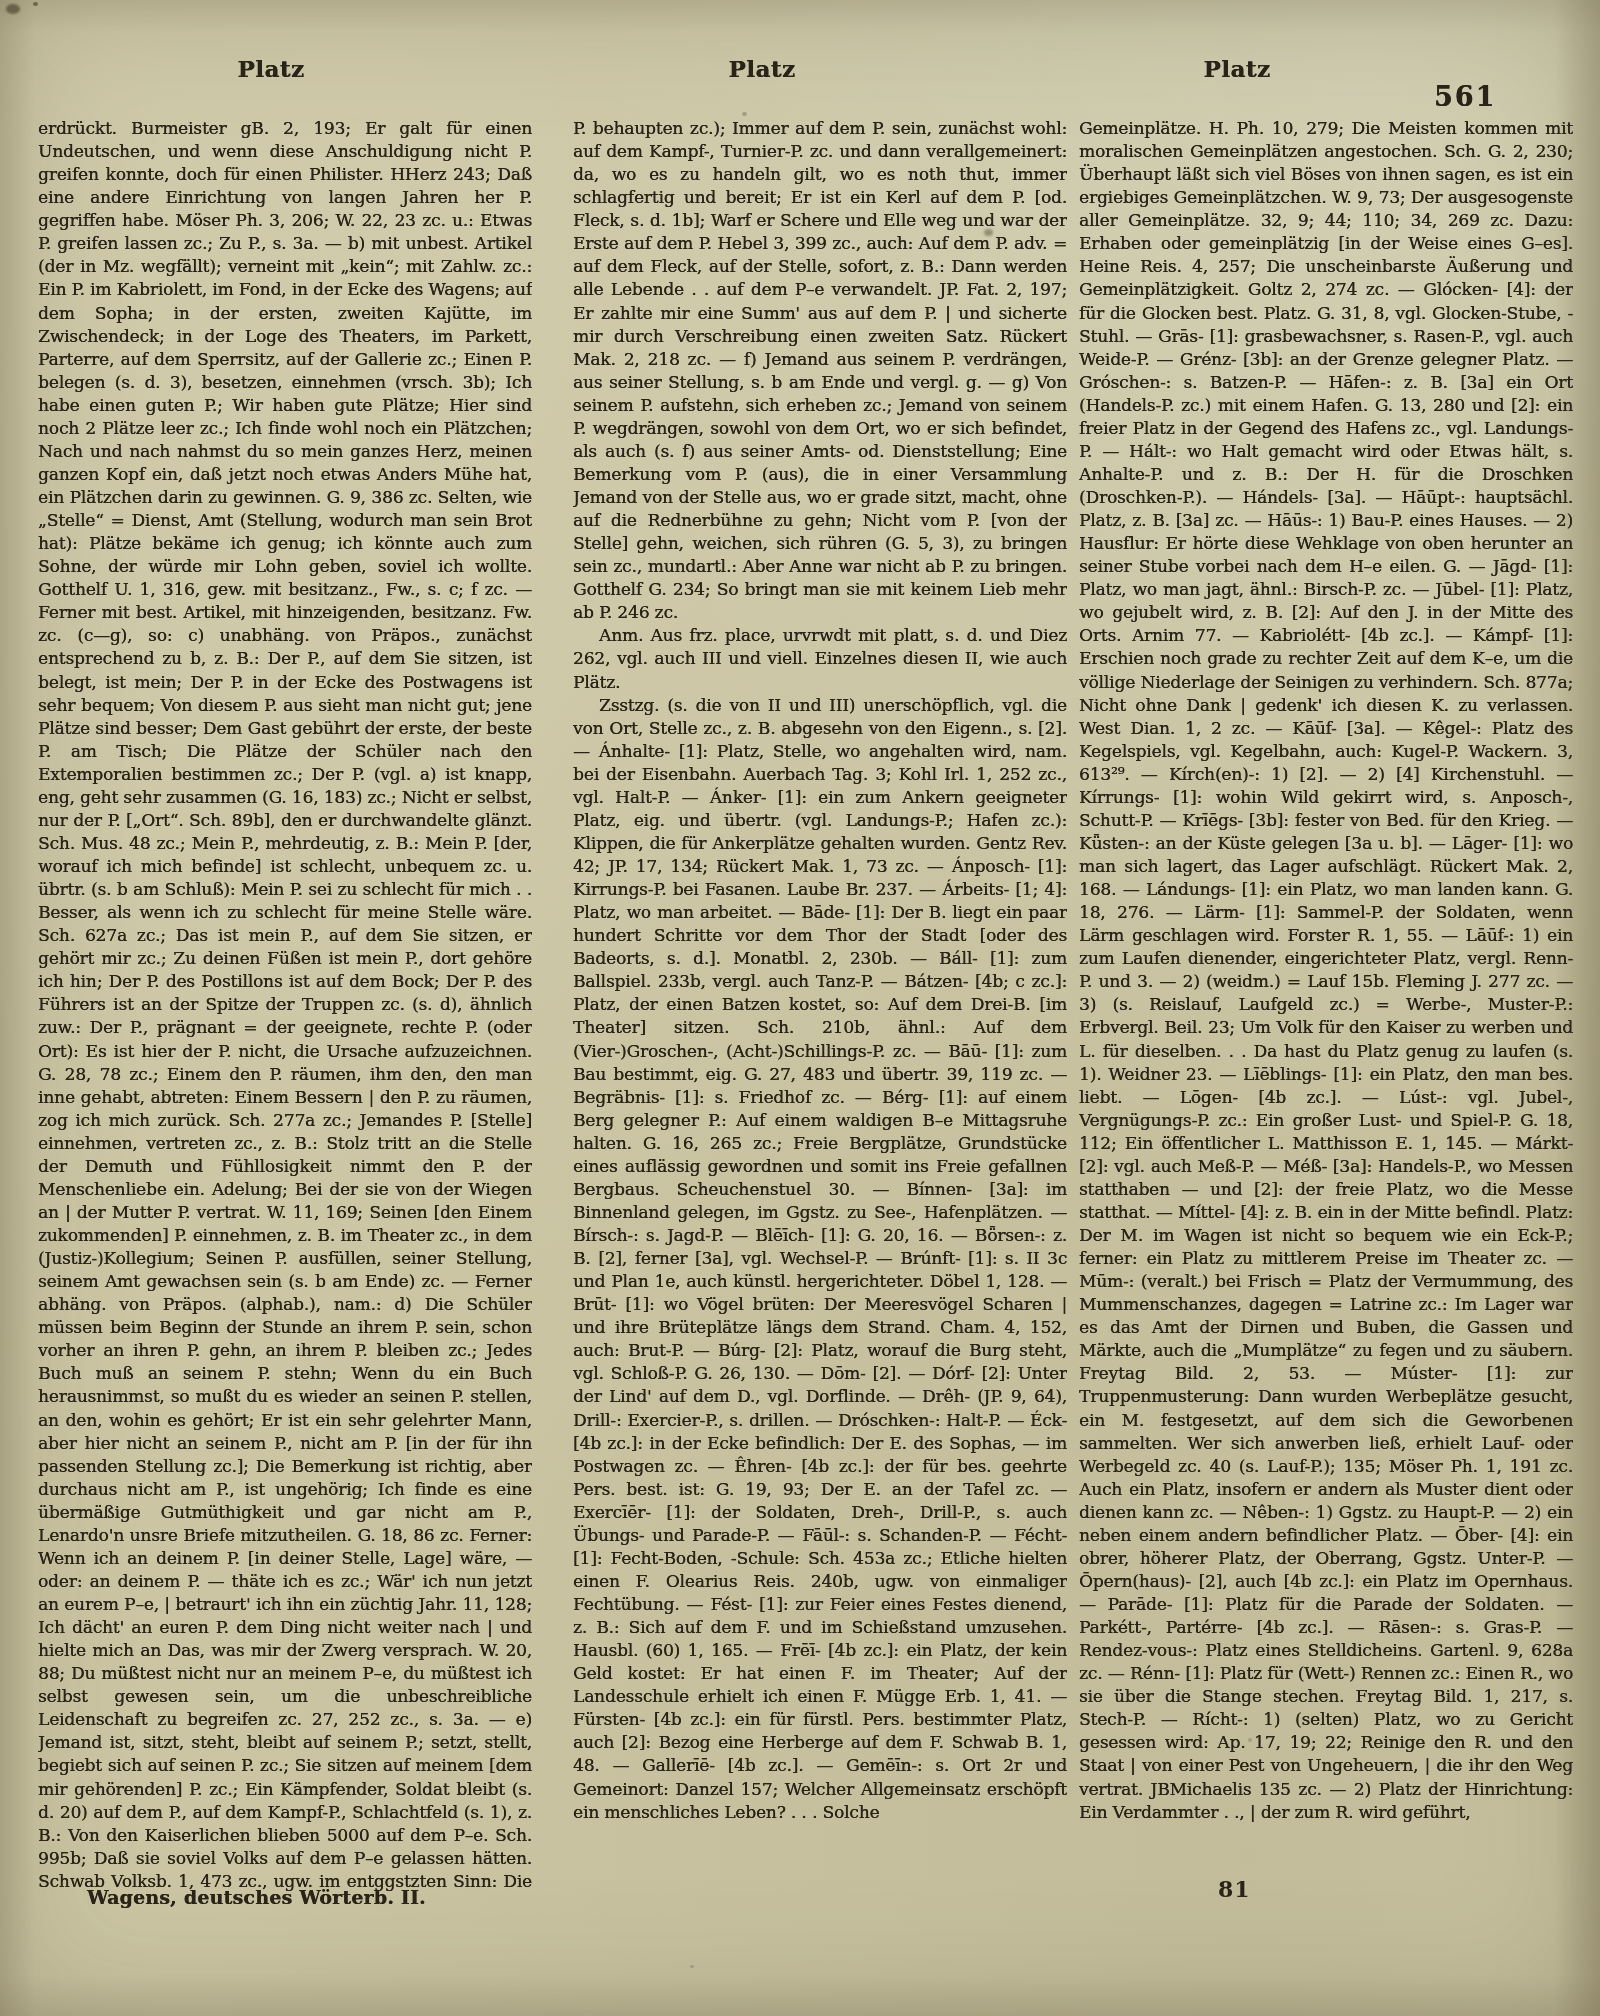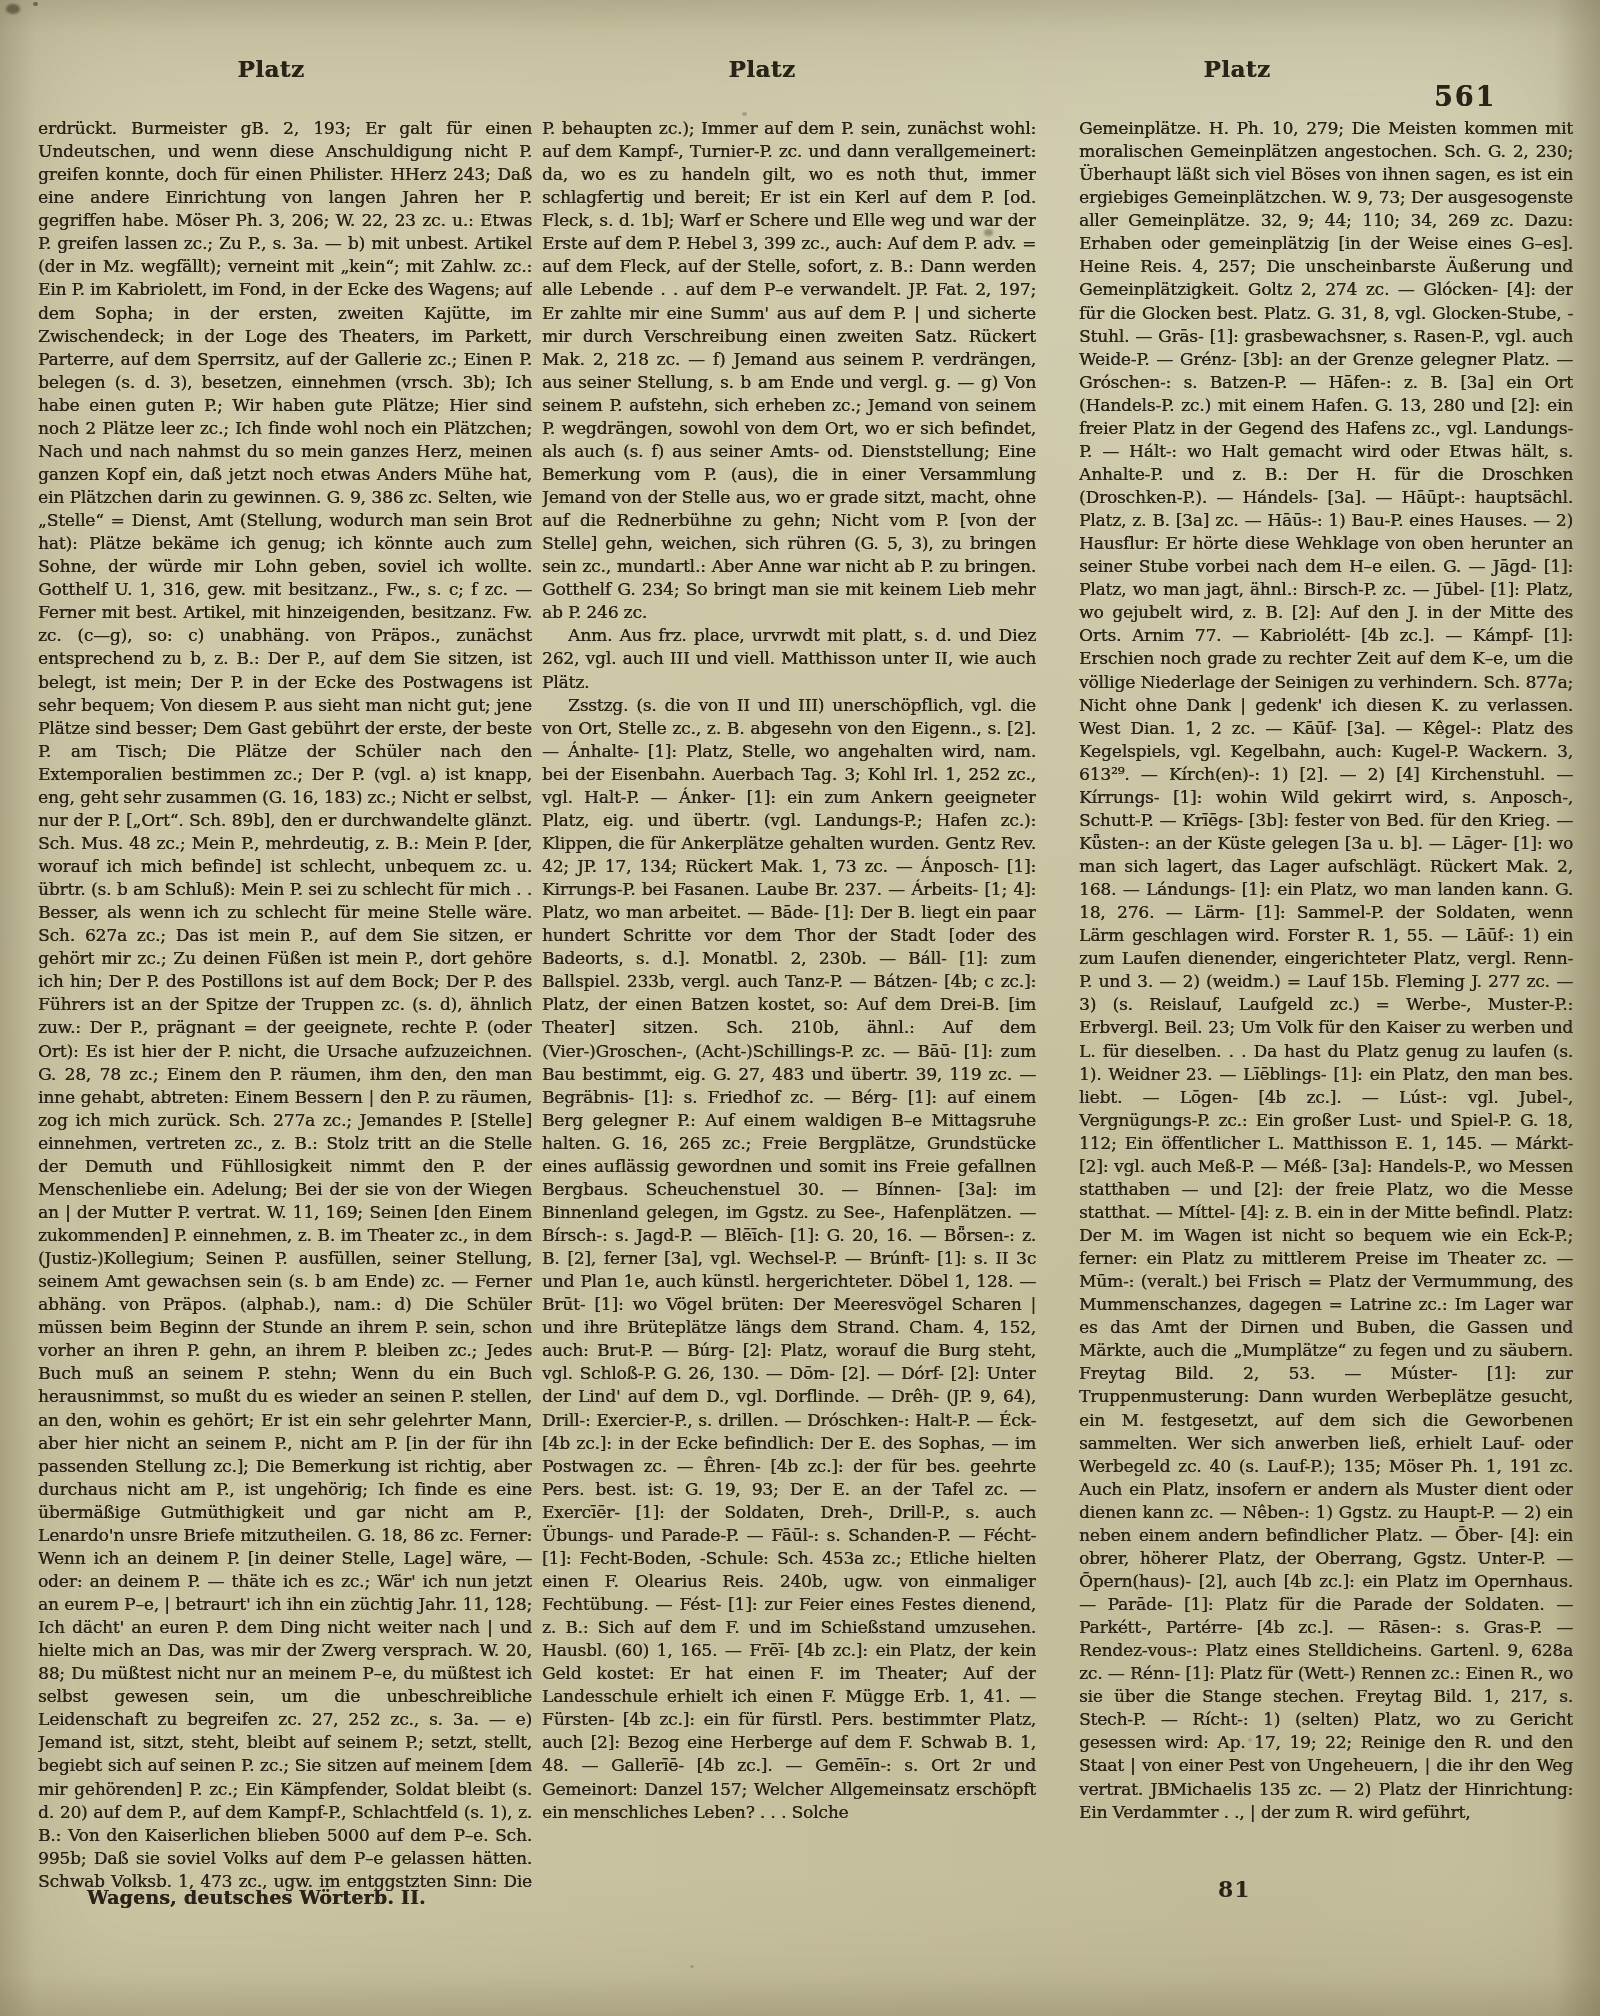--- a/index.html
+++ b/index.html
@@ -34,21 +34,21 @@
   }
   .col{
     position:absolute;top:117px;width:494px;height:1774px;overflow:hidden;
     font-size:17px;line-height:23.07px;text-align:justify;
     letter-spacing:-0.15px;
     text-shadow:0.25px 0 0 currentColor;
   }
   .col p{margin:0;padding:0;}
   .col p.indent{text-indent:26px;}
   #col1{left:38px;}
-  #col2{left:542px;}
+  #col2{left:573px;}
   #col3{left:1079px;}
   .footer-signature{
     position:absolute;left:87px;top:1886px;
     font-size:19px;font-weight:bold;letter-spacing:0.2px;
     text-shadow:0.25px 0 0 currentColor;
   }
   .sheet-signature{
     position:absolute;left:1218px;top:1876px;
     font-size:22px;font-weight:bold;letter-spacing:1px;
   }
@@ -74,21 +74,21 @@
   <div class="running-head" style="left:762px;">Platz</div>
   <div class="running-head" style="left:1237px;">Platz</div>
   <div class="page-number">561</div>
 
   <div class="col" id="col1">
     <p>erdrückt. Burmeister gB. 2, 193; Er galt für einen Undeutschen, und wenn diese Anschuldigung nicht P. greifen konnte, doch für einen Philister. HHerz 243; Daß eine andere Einrichtung von langen Jahren her P. gegriffen habe. Möser Ph. 3, 206; W. 22, 23 zc. u.: Etwas P. greifen lassen zc.; Zu P., s. 3a. — b) mit unbest. Artikel (der in Mz. wegfällt); verneint mit „kein“; mit Zahlw. zc.: Ein P. im Kabriolett, im Fond, in der Ecke des Wagens; auf dem Sopha; in der ersten, zweiten Kajütte, im Zwischendeck; in der Loge des Theaters, im Parkett, Parterre, auf dem Sperrsitz, auf der Gallerie zc.; Einen P. belegen (s. d. 3), besetzen, einnehmen (vrsch. 3b); Ich habe einen guten P.; Wir haben gute Plätze; Hier sind noch 2 Plätze leer zc.; Ich finde wohl noch ein Plätzchen; Nach und nach nahmst du so mein ganzes Herz, meinen ganzen Kopf ein, daß jetzt noch etwas Anders Mühe hat, ein Plätzchen darin zu gewinnen. G. 9, 386 zc. Selten, wie „Stelle“ = Dienst, Amt (Stellung, wodurch man sein Brot hat): Plätze bekäme ich genug; ich könnte auch zum Sohne, der würde mir Lohn geben, soviel ich wollte. Gotthelf U. 1, 316, gew. mit besitzanz., Fw., s. c; f zc. — Ferner mit best. Artikel, mit hinzeigenden, besitzanz. Fw. zc. (c—g), so: c) unabhäng. von Präpos., zunächst entsprechend zu b, z. B.: Der P., auf dem Sie sitzen, ist belegt, ist mein; Der P. in der Ecke des Postwagens ist sehr bequem; Von diesem P. aus sieht man nicht gut; jene Plätze sind besser; Dem Gast gebührt der erste, der beste P. am Tisch; Die Plätze der Schüler nach den Extemporalien bestimmen zc.; Der P. (vgl. a) ist knapp, eng, geht sehr zusammen (G. 16, 183) zc.; Nicht er selbst, nur der P. [„Ort“. Sch. 89b], den er durchwandelte glänzt. Sch. Mus. 48 zc.; Mein P., mehrdeutig, z. B.: Mein P. [der, worauf ich mich befinde] ist schlecht, unbequem zc. u. übrtr. (s. b am Schluß): Mein P. sei zu schlecht für mich . . Besser, als wenn ich zu schlecht für meine Stelle wäre. Sch. 627a zc.; Das ist mein P., auf dem Sie sitzen, er gehört mir zc.; Zu deinen Füßen ist mein P., dort gehöre ich hin; Der P. des Postillons ist auf dem Bock; Der P. des Führers ist an der Spitze der Truppen zc. (s. d), ähnlich zuw.: Der P., prägnant = der geeignete, rechte P. (oder Ort): Es ist hier der P. nicht, die Ursache aufzuzeichnen. G. 28, 78 zc.; Einem den P. räumen, ihm den, den man inne gehabt, abtreten: Einem Bessern | den P. zu räumen, zog ich mich zurück. Sch. 277a zc.; Jemandes P. [Stelle] einnehmen, vertreten zc., z. B.: Stolz tritt an die Stelle der Demuth und Fühllosigkeit nimmt den P. der Menschenliebe ein. Adelung; Bei der sie von der Wiegen an | der Mutter P. vertrat. W. 11, 169; Seinen [den Einem zukommenden] P. einnehmen, z. B. im Theater zc., in dem (Justiz-)Kollegium; Seinen P. ausfüllen, seiner Stellung, seinem Amt gewachsen sein (s. b am Ende) zc. — Ferner abhäng. von Präpos. (alphab.), nam.: d) Die Schüler müssen beim Beginn der Stunde an ihrem P. sein, schon vorher an ihren P. gehn, an ihrem P. bleiben zc.; Jedes Buch muß an seinem P. stehn; Wenn du ein Buch herausnimmst, so mußt du es wieder an seinen P. stellen, an den, wohin es gehört; Er ist ein sehr gelehrter Mann, aber hier nicht an seinem P., nicht am P. [in der für ihn passenden Stellung zc.]; Die Bemerkung ist richtig, aber durchaus nicht am P., ist ungehörig; Ich finde es eine übermäßige Gutmüthigkeit und gar nicht am P., Lenardo'n unsre Briefe mitzutheilen. G. 18, 86 zc. Ferner: Wenn ich an deinem P. [in deiner Stelle, Lage] wäre, — oder: an deinem P. — thäte ich es zc.; Wär' ich nun jetzt an eurem P–e, | betraurt' ich ihn ein züchtig Jahr. 11, 128; Ich dächt' an euren P. dem Ding nicht weiter nach | und hielte mich an Das, was mir der Zwerg versprach. W. 20, 88; Du müßtest nicht nur an meinem P–e, du müßtest ich selbst gewesen sein, um die unbeschreibliche Leidenschaft zu begreifen zc. 27, 252 zc., s. 3a. — e) Jemand ist, sitzt, steht, bleibt auf seinem P.; setzt, stellt, begiebt sich auf seinen P. zc.; Sie sitzen auf meinem [dem mir gehörenden] P. zc.; Ein Kämpfender, Soldat bleibt (s. d. 20) auf dem P., auf dem Kampf-P., Schlachtfeld (s. 1), z. B.: Von den Kaiserlichen blieben 5000 auf dem P–e. Sch. 995b; Daß sie soviel Volks auf dem P–e gelassen hätten. Schwab Volksb. 1, 473 zc., ugw. im entggstzten Sinn: Die Christen . . fielen die Heiden so heftig an, daß die Christenschar beinahe allein auf dem P. blieb. Schwab B. 1, 488 (gew. zur Vermeidung der Zweideutigk.: den</p>
   </div>
 
   <div class="col" id="col2">
     <p>P. behaupten zc.); Immer auf dem P. sein, zunächst wohl: auf dem Kampf-, Turnier-P. zc. und dann verallgemeinert: da, wo es zu handeln gilt, wo es noth thut, immer schlagfertig und bereit; Er ist ein Kerl auf dem P. [od. Fleck, s. d. 1b]; Warf er Schere und Elle weg und war der Erste auf dem P. Hebel 3, 399 zc., auch: Auf dem P. adv. = auf dem Fleck, auf der Stelle, sofort, z. B.: Dann werden alle Lebende . . auf dem P–e verwandelt. JP. Fat. 2, 197; Er zahlte mir eine Summ' aus auf dem P. | und sicherte mir durch Verschreibung einen zweiten Satz. Rückert Mak. 2, 218 zc. — f) Jemand aus seinem P. verdrängen, aus seiner Stellung, s. b am Ende und vergl. g. — g) Von seinem P. aufstehn, sich erheben zc.; Jemand von seinem P. wegdrängen, sowohl von dem Ort, wo er sich befindet, als auch (s. f) aus seiner Amts- od. Dienststellung; Eine Bemerkung vom P. (aus), die in einer Versammlung Jemand von der Stelle aus, wo er grade sitzt, macht, ohne auf die Rednerbühne zu gehn; Nicht vom P. [von der Stelle] gehn, weichen, sich rühren (G. 5, 3), zu bringen sein zc., mundartl.: Aber Anne war nicht ab P. zu bringen. Gotthelf G. 234; So bringt man sie mit keinem Lieb mehr ab P. 246 zc.</p>
-    <p class="indent">Anm. Aus frz. place, urvrwdt mit platt, s. d. und Diez 262, vgl. auch III und viell. Matthisson unter II, wie auch Plätz.</p>
+    <p class="indent">Anm. Aus frz. place, urvrwdt mit platt, s. d. und Diez 262, vgl. auch III und viell. Einzelnes diesen II, wie auch Plätz.</p>
     <p class="indent">Zsstzg. (s. die von II und III) unerschöpflich, vgl. die von Ort, Stelle zc., z. B. abgesehn von den Eigenn., s. [2]. — Ánhalte- [1]: Platz, Stelle, wo angehalten wird, nam. bei der Eisenbahn. Auerbach Tag. 3; Kohl Irl. 1, 252 zc., vgl. Halt-P. — Ánker- [1]: ein zum Ankern geeigneter Platz, eig. und übertr. (vgl. Landungs-P.; Hafen zc.): Klippen, die für Ankerplätze gehalten wurden. Gentz Rev. 42; JP. 17, 134; Rückert Mak. 1, 73 zc. — Ánposch- [1]: Kirrungs-P. bei Fasanen. Laube Br. 237. — Árbeits- [1; 4]: Platz, wo man arbeitet. — Bāde- [1]: Der B. liegt ein paar hundert Schritte vor dem Thor der Stadt [oder des Badeorts, s. d.]. Monatbl. 2, 230b. — Báll- [1]: zum Ballspiel. 233b, vergl. auch Tanz-P. — Bátzen- [4b; c zc.]: Platz, der einen Batzen kostet, so: Auf dem Drei-B. [im Theater] sitzen. Sch. 210b, ähnl.: Auf dem (Vier-)Groschen-, (Acht-)Schillings-P. zc. — Bāū- [1]: zum Bau bestimmt, eig. G. 27, 483 und übertr. 39, 119 zc. — Begräbnis- [1]: s. Friedhof zc. — Bérg- [1]: auf einem Berg gelegner P.: Auf einem waldigen B–e Mittagsruhe halten. G. 16, 265 zc.; Freie Bergplätze, Grundstücke eines auflässig gewordnen und somit ins Freie gefallnen Bergbaus. Scheuchenstuel 30. — Bínnen- [3a]: im Binnenland gelegen, im Ggstz. zu See-, Hafenplätzen. — Bírsch-: s. Jagd-P. — Blēīch- [1]: G. 20, 16. — Bȫrsen-: z. B. [2], ferner [3a], vgl. Wechsel-P. — Brúnft- [1]: s. II 3c und Plan 1e, auch künstl. hergerichteter. Döbel 1, 128. — Brūt- [1]: wo Vögel brüten: Der Meeresvögel Scharen | und ihre Brüteplätze längs dem Strand. Cham. 4, 152, auch: Brut-P. — Búrg- [2]: Platz, worauf die Burg steht, vgl. Schloß-P. G. 26, 130. — Dōm- [2]. — Dórf- [2]: Unter der Lind' auf dem D., vgl. Dorflinde. — Drêh- (JP. 9, 64), Drill-: Exercier-P., s. drillen. — Dróschken-: Halt-P. — Éck- [4b zc.]: in der Ecke befindlich: Der E. des Sophas, — im Postwagen zc. — Êhren- [4b zc.]: der für bes. geehrte Pers. best. ist: G. 19, 93; Der E. an der Tafel zc. — Exercīēr- [1]: der Soldaten, Dreh-, Drill-P., s. auch Übungs- und Parade-P. — Fāūl-: s. Schanden-P. — Fécht- [1]: Fecht-Boden, -Schule: Sch. 453a zc.; Etliche hielten einen F. Olearius Reis. 240b, ugw. von einmaliger Fechtübung. — Fést- [1]: zur Feier eines Festes dienend, z. B.: Sich auf dem F. und im Schießstand umzusehen. Hausbl. (60) 1, 165. — Frēī- [4b zc.]: ein Platz, der kein Geld kostet: Er hat einen F. im Theater; Auf der Landesschule erhielt ich einen F. Mügge Erb. 1, 41. — Fürsten- [4b zc.]: ein für fürstl. Pers. bestimmter Platz, auch [2]: Bezog eine Herberge auf dem F. Schwab B. 1, 48. — Gallerīē- [4b zc.]. — Gemēīn-: s. Ort 2r und Gemeinort: Danzel 157; Welcher Allgemeinsatz erschöpft ein menschliches Leben? . . . Solche</p>
   </div>
 
   <div class="col" id="col3">
     <p>Gemeinplätze. H. Ph. 10, 279; Die Meisten kommen mit moralischen Gemeinplätzen angestochen. Sch. G. 2, 230; Überhaupt läßt sich viel Böses von ihnen sagen, es ist ein ergiebiges Gemeinplätzchen. W. 9, 73; Der ausgesogenste aller Gemeinplätze. 32, 9; 44; 110; 34, 269 zc. Dazu: Erhaben oder gemeinplätzig [in der Weise eines G–es]. Heine Reis. 4, 257; Die unscheinbarste Äußerung und Gemeinplätzigkeit. Goltz 2, 274 zc. — Glócken- [4]: der für die Glocken best. Platz. G. 31, 8, vgl. Glocken-Stube, -Stuhl. — Grās- [1]: grasbewachsner, s. Rasen-P., vgl. auch Weide-P. — Grénz- [3b]: an der Grenze gelegner Platz. — Gróschen-: s. Batzen-P. — Hāfen-: z. B. [3a] ein Ort (Handels-P. zc.) mit einem Hafen. G. 13, 280 und [2]: ein freier Platz in der Gegend des Hafens zc., vgl. Landungs-P. — Hált-: wo Halt gemacht wird oder Etwas hält, s. Anhalte-P. und z. B.: Der H. für die Droschken (Droschken-P.). — Hándels- [3a]. — Hāūpt-: hauptsächl. Platz, z. B. [3a] zc. — Hāūs-: 1) Bau-P. eines Hauses. — 2) Hausflur: Er hörte diese Wehklage von oben herunter an seiner Stube vorbei nach dem H–e eilen. G. — Jāgd- [1]: Platz, wo man jagt, ähnl.: Birsch-P. zc. — Jūbel- [1]: Platz, wo gejubelt wird, z. B. [2]: Auf den J. in der Mitte des Orts. Arnim 77. — Kabriolétt- [4b zc.]. — Kámpf- [1]: Erschien noch grade zu rechter Zeit auf dem K–e, um die völlige Niederlage der Seinigen zu verhindern. Sch. 877a; Nicht ohne Dank | gedenk' ich diesen K. zu verlassen. West Dian. 1, 2 zc. — Kāūf- [3a]. — Kêgel-: Platz des Kegelspiels, vgl. Kegelbahn, auch: Kugel-P. Wackern. 3, 613²⁹. — Kírch(en)-: 1) [2]. — 2) [4] Kirchenstuhl. — Kírrungs- [1]: wohin Wild gekirrt wird, s. Anposch-, Schutt-P. — Krīēgs- [3b]: fester von Bed. für den Krieg. — Kǖsten-: an der Küste gelegen [3a u. b]. — Lāger- [1]: wo man sich lagert, das Lager aufschlägt. Rückert Mak. 2, 168. — Lándungs- [1]: ein Platz, wo man landen kann. G. 18, 276. — Lärm- [1]: Sammel-P. der Soldaten, wenn Lärm geschlagen wird. Forster R. 1, 55. — Lāūf-: 1) ein zum Laufen dienender, eingerichteter Platz, vergl. Renn-P. und 3. — 2) (weidm.) = Lauf 15b. Fleming J. 277 zc. — 3) (s. Reislauf, Laufgeld zc.) = Werbe-, Muster-P.: Erbvergl. Beil. 23; Um Volk für den Kaiser zu werben und L. für dieselben. . . Da hast du Platz genug zu laufen (s. 1). Weidner 23. — Līēblings- [1]: ein Platz, den man bes. liebt. — Lōgen- [4b zc.]. — Lúst-: vgl. Jubel-, Vergnügungs-P. zc.: Ein großer Lust- und Spiel-P. G. 18, 112; Ein öffentlicher L. Matthisson E. 1, 145. — Márkt- [2]: vgl. auch Meß-P. — Méß- [3a]: Handels-P., wo Messen statthaben — und [2]: der freie Platz, wo die Messe statthat. — Míttel- [4]: z. B. ein in der Mitte befindl. Platz: Der M. im Wagen ist nicht so bequem wie ein Eck-P.; ferner: ein Platz zu mittlerem Preise im Theater zc. — Mūm-: (veralt.) bei Frisch = Platz der Vermummung, des Mummenschanzes, dagegen = Latrine zc.: Im Lager war es das Amt der Dirnen und Buben, die Gassen und Märkte, auch die „Mumplätze“ zu fegen und zu säubern. Freytag Bild. 2, 53. — Múster- [1]: zur Truppenmusterung: Dann wurden Werbeplätze gesucht, ein M. festgesetzt, auf dem sich die Geworbenen sammelten. Wer sich anwerben ließ, erhielt Lauf- oder Werbegeld zc. 40 (s. Lauf-P.); 135; Möser Ph. 1, 191 zc. Auch ein Platz, insofern er andern als Muster dient oder dienen kann zc. — Nêben-: 1) Ggstz. zu Haupt-P. — 2) ein neben einem andern befindlicher Platz. — Ōber- [4]: ein obrer, höherer Platz, der Oberrang, Ggstz. Unter-P. — Ōpern(haus)- [2], auch [4b zc.]: ein Platz im Opernhaus. — Parāde- [1]: Platz für die Parade der Soldaten. — Parkétt-, Partérre- [4b zc.]. — Rāsen-: s. Gras-P. — Rendez-vous-: Platz eines Stelldicheins. Gartenl. 9, 628a zc. — Rénn- [1]: Platz für (Wett-) Rennen zc.: Einen R., wo sie über die Stange stechen. Freytag Bild. 1, 217, s. Stech-P. — Rícht-: 1) (selten) Platz, wo zu Gericht gesessen wird: Ap. 17, 19; 22; Reinige den R. und den Staat | von einer Pest von Ungeheuern, | die ihr den Weg vertrat. JBMichaelis 135 zc. — 2) Platz der Hinrichtung: Ein Verdammter . ., | der zum R. wird geführt,</p>
   </div>
 
   <div class="footer-signature">Wagens, deutsches Wörterb. II.</div>
   <div class="sheet-signature">81</div>
 

